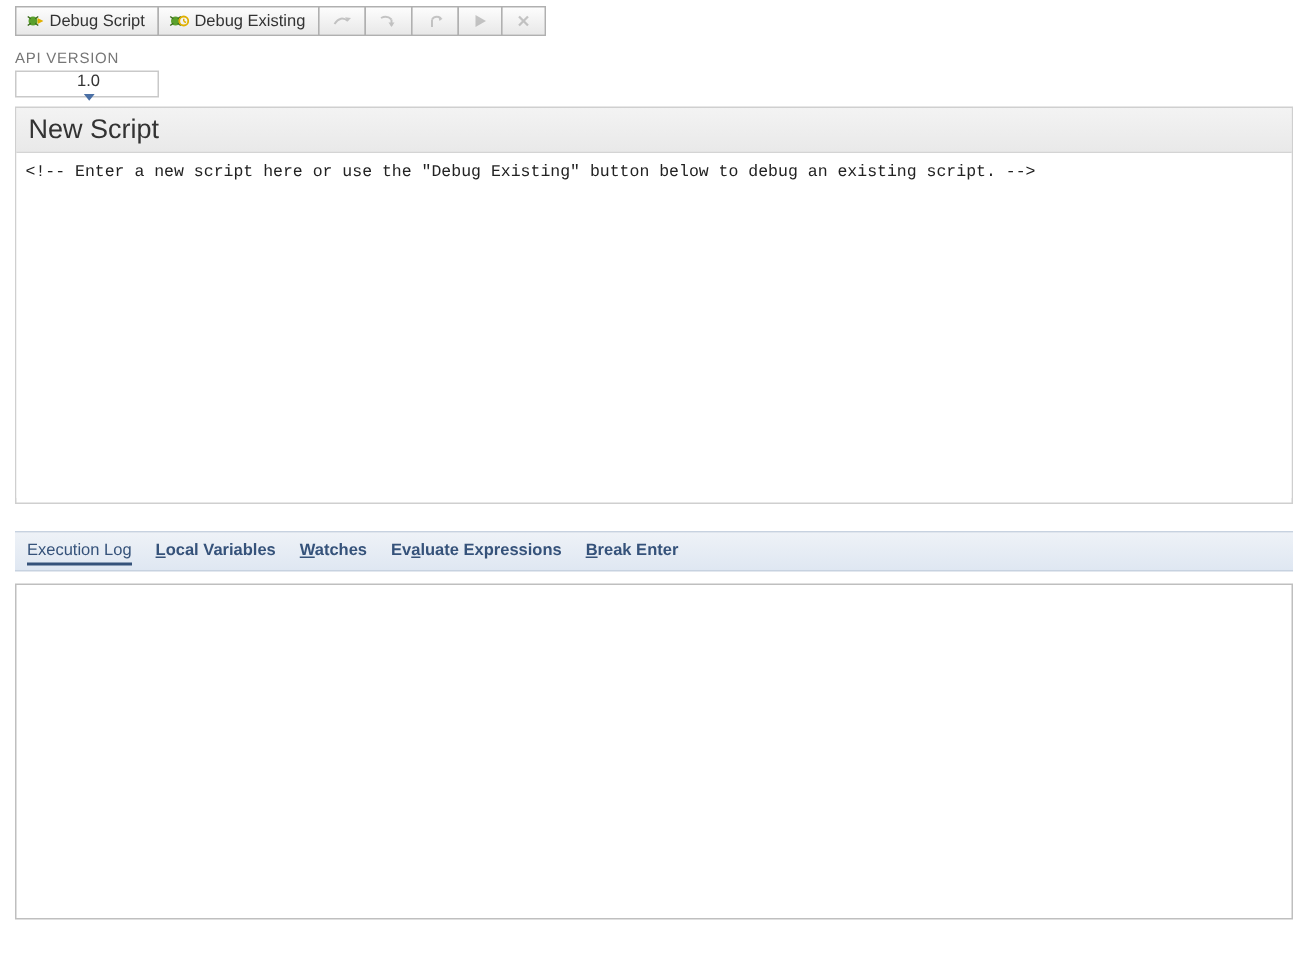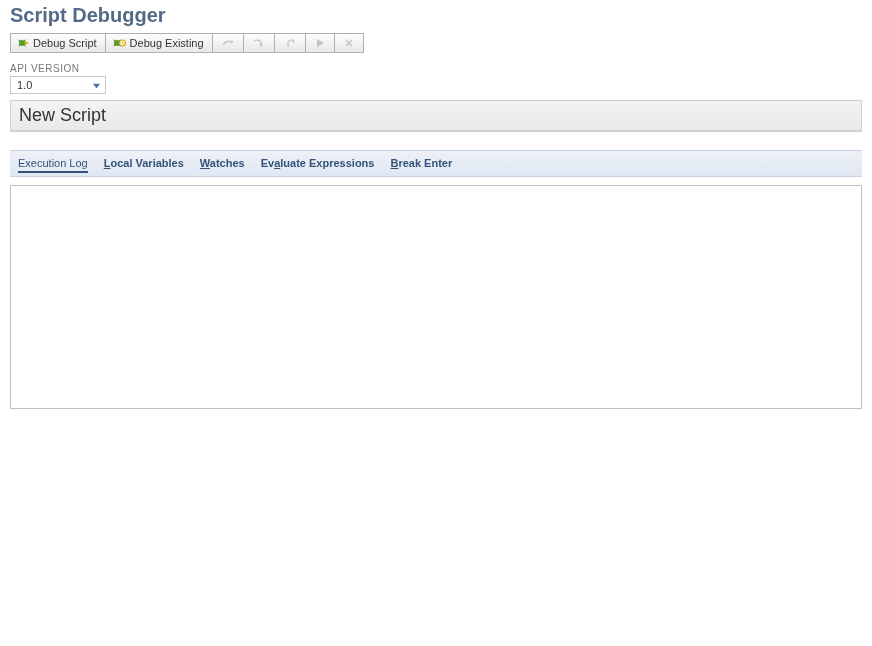--- a/index.html
+++ b/index.html
@@ -67,20 +67,21 @@
     height: 18px;
     display: flex;
     align-items: center;
     justify-content: space-between;
     padding: 0 4px 0 6px;
     font-size: 11px;
     color: #333;
     margin-top: 2px;
     cursor: pointer;
     box-sizing: border-box;
+    flex-direction: column;
   }
   .api-version-select .dd-icon {
     color: #4a6fa5;
   }
   .panel {
     border: 1px solid #cfcfcf;
     margin-top: 6px;
   }
   .panel-header {
     background: linear-gradient(#f3f3f3, #e9e9e9);
@@ -127,21 +128,20 @@
     border: 1px solid #bfbfbf;
     height: 222px;
     margin-top: 8px;
     background: #fff;
   }
 </style>
 </head>
 <body>
 <div class="page">
 
-<h1 class="title">Script Debugger</h1>
 
 <div class="toolbar">
   <div class="btn">
     <span class="icon">
       <svg width="12" height="12" viewBox="0 0 12 12">
         <circle cx="5" cy="6" r="3" fill="#5aa02c"></circle>
         <line x1="1.5" y1="3" x2="3.5" y2="4.5" stroke="#3a6b1b" stroke-width="1"></line>
         <line x1="1.5" y1="9" x2="3.5" y2="7.5" stroke="#3a6b1b" stroke-width="1"></line>
         <line x1="8.5" y1="3" x2="6.5" y2="4.5" stroke="#3a6b1b" stroke-width="1"></line>
         <line x1="8.5" y1="9" x2="6.5" y2="7.5" stroke="#3a6b1b" stroke-width="1"></line>
@@ -214,20 +214,21 @@
   <span>1.0</span>
   <span class="dd-icon icon">
     <svg width="9" height="9" viewBox="0 0 10 10">
           <polygon points="1,3 9,3 5,8" fill="#4a6fa5"></polygon>
         </svg>
   </span>
 </div>
 
 <div class="panel">
   <div class="panel-header">New Script</div>
+  <textarea class="code-area" spellcheck="false" style="">&lt;!-- Enter a new script here or use the "Debug Existing" button below to debug an existing script. --&gt;</textarea>
 </div>
 
 <div class="tabs-bar">
   <div class="tab active">Execution Log</div>
   <div class="tab"><span class="accel">L</span><span>ocal Variables</span></div>
   <div class="tab"><span class="accel">W</span><span>atches</span></div>
   <div class="tab"><span>Ev</span><span class="accel">a</span><span>luate Expressions</span></div>
   <div class="tab"><span class="accel">B</span><span>reak Enter</span></div>
 </div>
 

